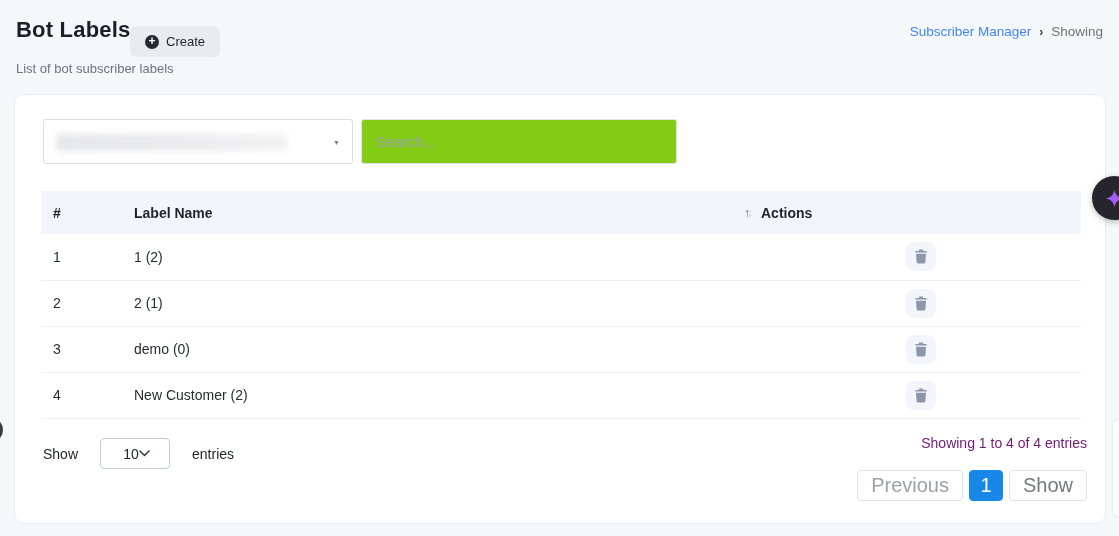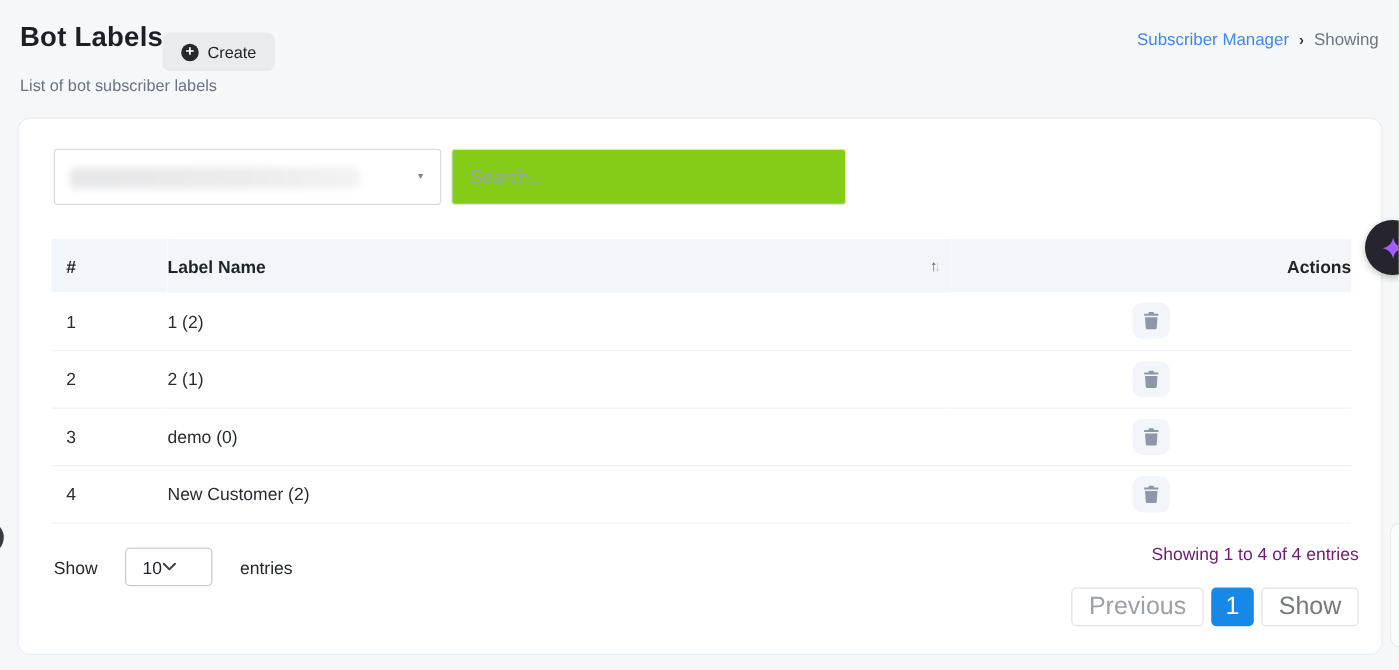--- a/index.html
+++ b/index.html
@@ -78,21 +78,21 @@
   }
   col.c-index { width:93px; }
   col.c-label { width:627px; }
   col.c-actions { width:320px; }
   th {
     height:43px; background:#f2f6fa; text-align:left;
     font-size:14px; font-weight:700; color:#1f2428; vertical-align:middle;
   }
   th.th-index { padding-left:12px; }
   th.th-label { position:relative; }
-  th.th-actions { text-align:right; }
+  th.th-actions { text-align:left; }
   .sort-icon {
     position:absolute; right:8px; top:50%; transform:translateY(-50%);
     font-size:12px; letter-spacing:-3px; padding-right:3px;
   }
   .sort-up { color:#6b6066; }
   .sort-down { color:#c8cdd6; }
   td {
     height:46px; border-bottom:1px solid #eef1f5;
     font-size:14px; color:#272c31; vertical-align:middle; background:#fff;
   }
@@ -105,21 +105,21 @@
   }
 
   
   .footer-left {
     position:absolute; left:28px; top:343px; height:31px;
     display:flex; align-items:center; gap:22px; font-size:14px; color:#23272b;
   }
   .page-size-select {
     width:70px; height:31px; border:1px solid #c6ccd2; border-radius:4px;
     display:flex; align-items:center; background:#fff; cursor:pointer;
-    padding:0 10px 0 13px; justify-content:flex-start;
+    padding:0 10px 0 13px; justify-content:center;
     font-size:14px; color:#23272b;
   }
   .showing-text {
     position:absolute; right:18px; top:340px;
     font-size:14px; color:#701a75;
   }
   .pagination {
     position:absolute; right:18px; top:375px;
     display:flex; align-items:center; gap:6px;
   }

